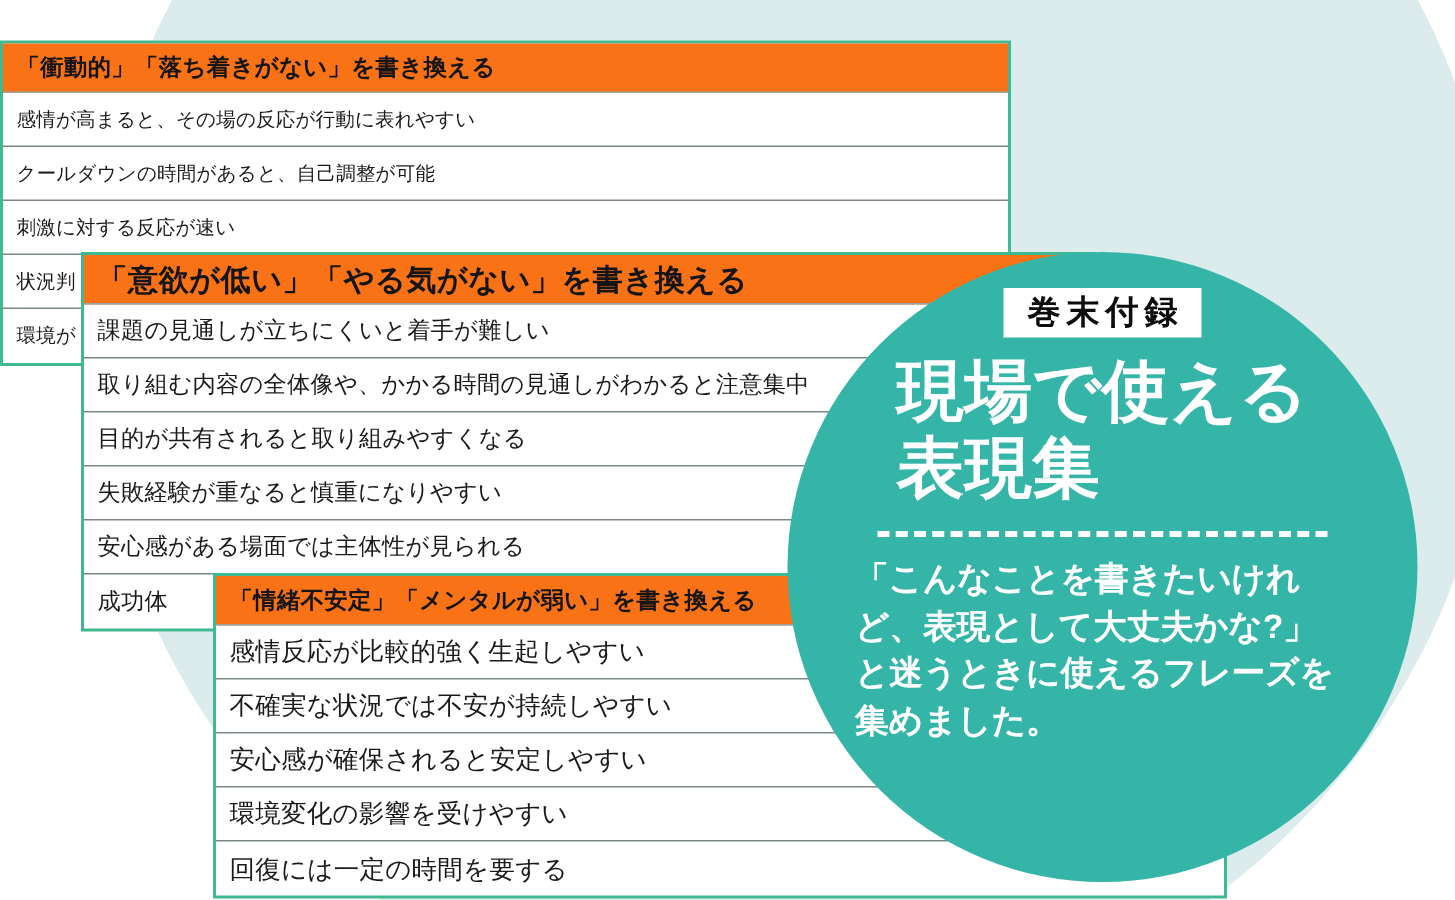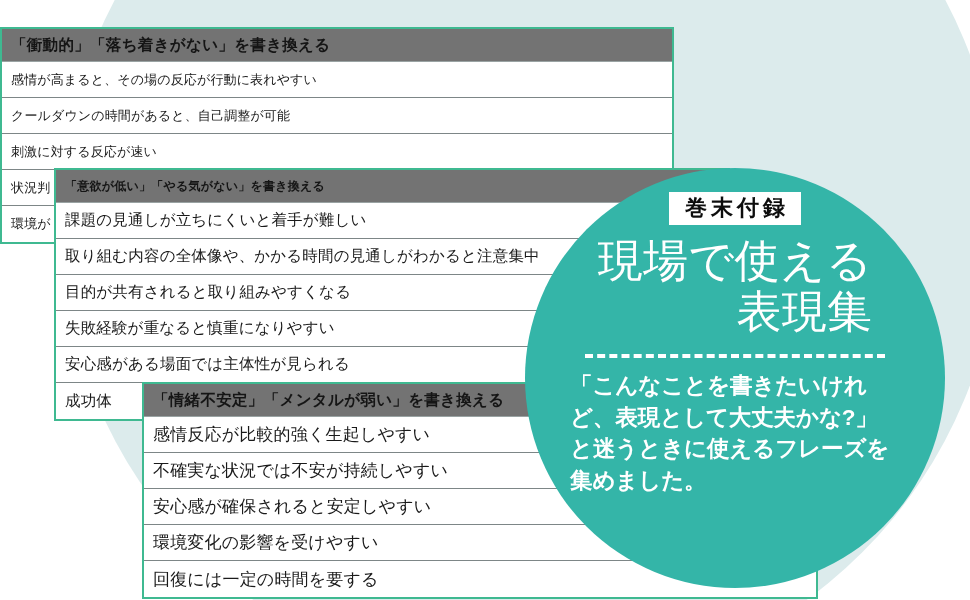--- a/index.html
+++ b/index.html
@@ -32,21 +32,21 @@
   }
 
   
   .phrase-table {
     position: absolute;
     background: #ffffff;
     border: 2px solid #3fb991;
     box-sizing: border-box;
   }
   .phrase-table .thead {
-    background: #737373;
+    background: #f97316;
     border-bottom: 1px solid #9aa3a3;
     box-sizing: border-box;
     font-weight: bold;
     color: #151515;
     display: flex;
     align-items: center;
     padding: 12px 9px;
     letter-spacing: 0.02em;
   }
   .phrase-table .trow {
@@ -74,21 +74,21 @@
   #table-1 .thead { height: 33px; font-size: 15.5px; }
   #table-1 .trow  { height: 36px; font-size: 13px; }
 
   
   #table-2 {
     left: 54px;
     top: 168px;
     width: 676px;
     z-index: 5;
   }
-  #table-2 .thead { height: 33px; font-size: 12px; }
+  #table-2 .thead { height: 33px; font-size: 20px; }
   #table-2 .trow  { height: 36px; font-size: 15.5px; }
 
   
   #table-3 {
     left: 110px;
     top: 382px;
     width: 676px;
     z-index: 7;
     margin-left: 32px;
   }
@@ -117,24 +117,24 @@
     color: #0d0d0d;
     font-weight: bold;
     font-size: 22px;
     line-height: 1;
     padding: 5px 12px 6px 12px;
     letter-spacing: 0.18em;
     text-indent: 0.18em;
   }
   #badge-title {
     color: #ffffff;
-    font-weight: normal;
+    font-weight: bold;
     font-size: 45px;
     line-height: 1.14;
-    text-align: right;
+    text-align: left;
     margin-top: 10px;
     letter-spacing: 0.005em;
   }
   #badge-divider {
     width: 300px;
     height: 0;
     border-top: 4px dashed #ffffff;
     margin-top: 16px;
     margin-bottom: 12px;
   }

